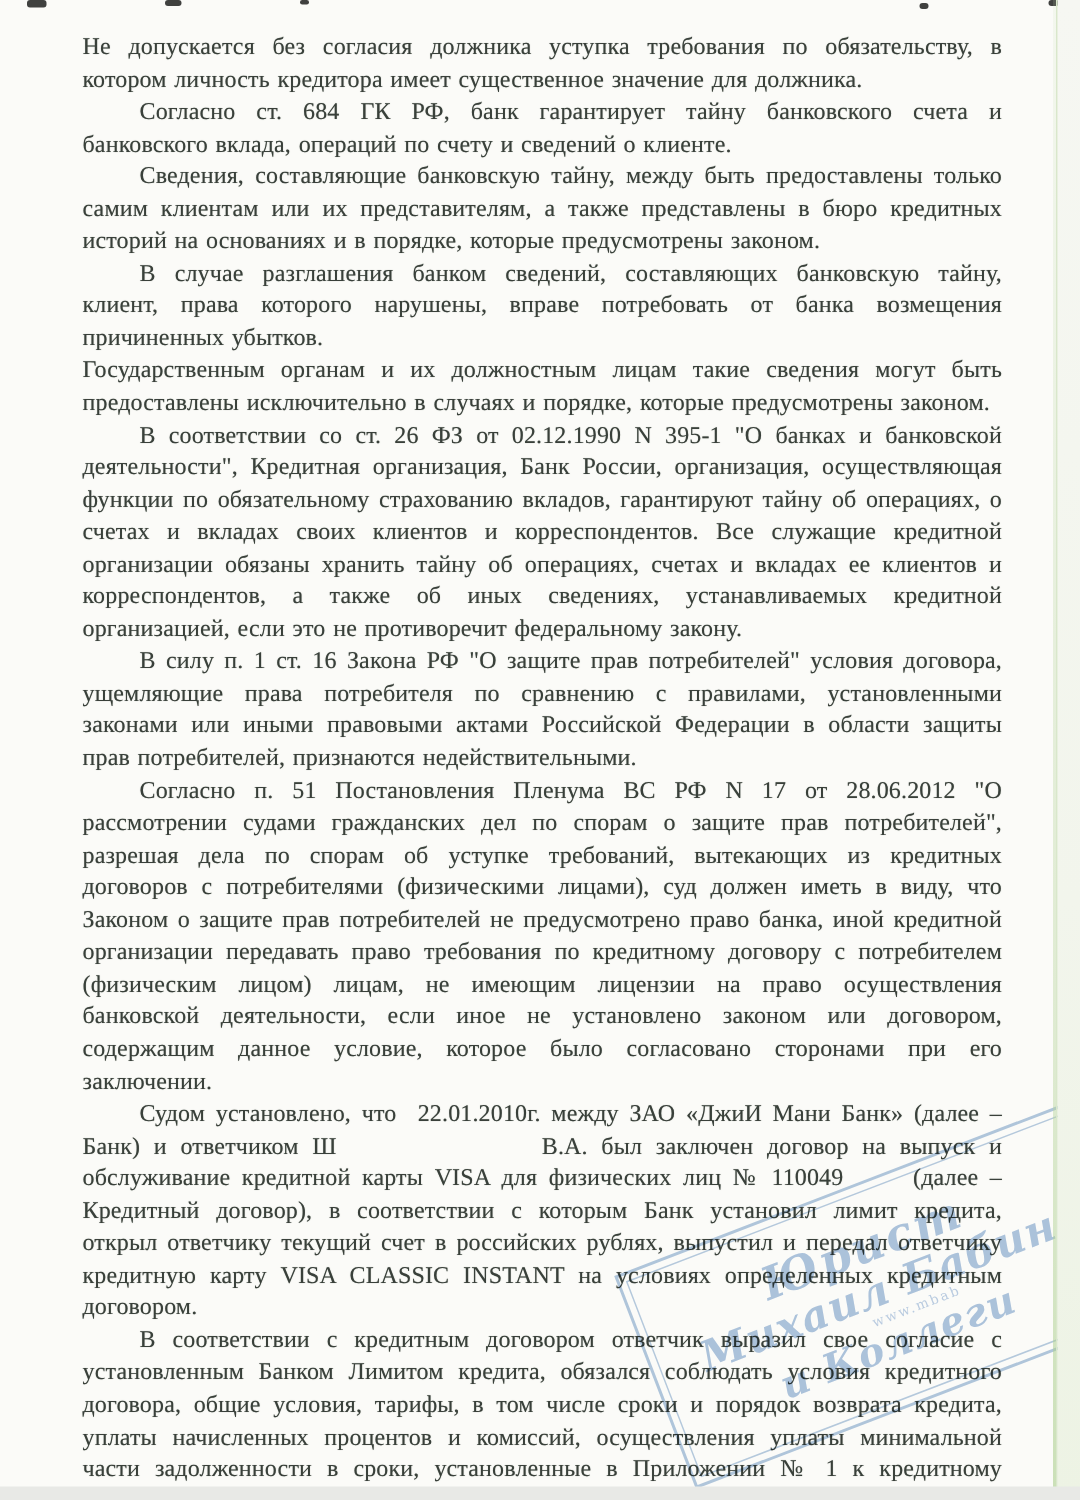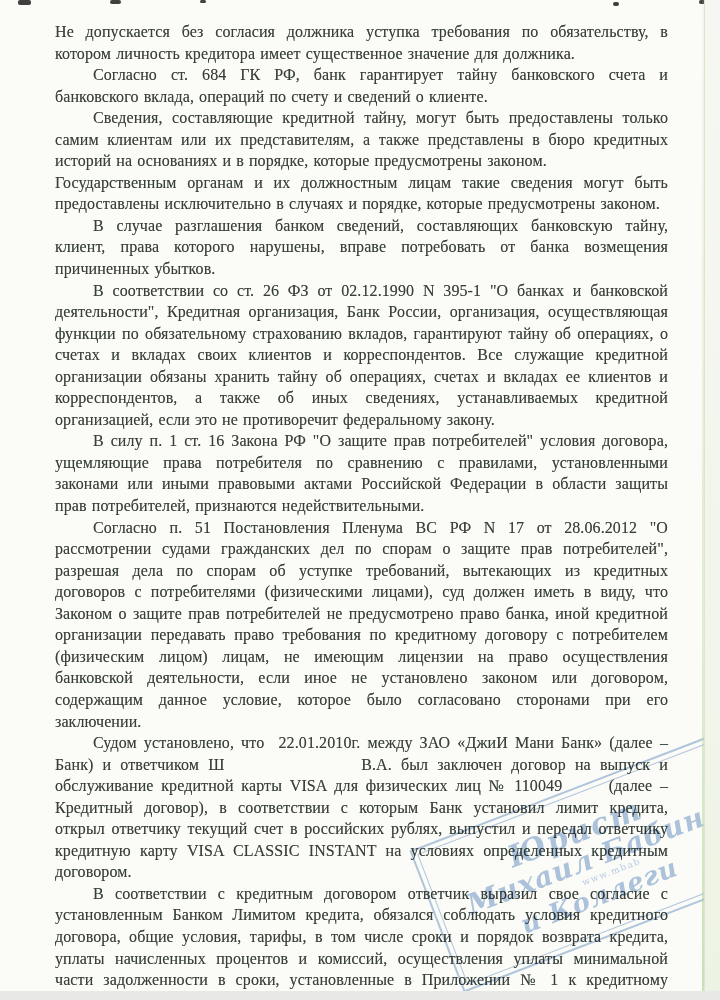--- a/index.html
+++ b/index.html
@@ -102,23 +102,23 @@
 
   <div class="speck s1"></div>
   <div class="speck s2"></div>
   <div class="speck s3"></div>
   <div class="speck s4"></div>
   <div class="speck s5"></div>
 
   <div class="text-block">
       <p class="para">Не допускается без согласия должника уступка требования по обязательству, в котором личность кредитора имеет существенное значение для должника.</p>
       <p class="para indent">Согласно ст. 684 ГК РФ, банк гарантирует тайну банковского счета и банковского вклада, операций по счету и сведений о клиенте.</p>
-      <p class="para indent">Сведения, составляющие кредитной тайну, могут быть предоставлены только самим клиентам или их представителям, а также представлены в бюро кредитных историй на основаниях и в порядке, которые предусмотрены законом.</p>
+      <p class="para indent">Сведения, составляющие банковскую тайну, между быть предоставлены только самим клиентам или их представителям, а также представлены в бюро кредитных историй на основаниях и в порядке, которые предусмотрены законом.</p>
+      <p class="para indent">В случае разглашения банком сведений, составляющих банковскую тайну, клиент, права которого нарушены, вправе потребовать от банка возмещения причиненных убытков.</p>
       <p class="para">Государственным органам и их должностным лицам такие сведения могут быть предоставлены исключительно в случаях и порядке, которые предусмотрены законом.</p>
-      <p class="para indent">В случае разглашения банком сведений, составляющих банковскую тайну, клиент, права которого нарушены, вправе потребовать от банка возмещения причиненных убытков.</p>
       <p class="para indent">В соответствии со ст. 26 ФЗ от 02.12.1990 N 395-1 "О банках и банковской деятельности", Кредитная организация, Банк России, организация, осуществляющая функции по обязательному страхованию вкладов, гарантируют тайну об операциях, о счетах и вкладах своих клиентов и корреспондентов. Все служащие кредитной организации обязаны хранить тайну об операциях, счетах и вкладах ее клиентов и корреспондентов, а также об иных сведениях, устанавливаемых кредитной организацией, если это не противоречит федеральному закону.</p>
       <p class="para indent">В силу п. 1 ст. 16 Закона РФ "О защите прав потребителей" условия договора, ущемляющие права потребителя по сравнению с правилами, установленными законами или иными правовыми актами Российской Федерации в области защиты прав потребителей, признаются недействительными.</p>
       <p class="para indent">Согласно п. 51 Постановления Пленума ВС РФ N 17 от 28.06.2012 "О рассмотрении судами гражданских дел по спорам о защите прав потребителей", разрешая дела по спорам об уступке требований, вытекающих из кредитных договоров с потребителями (физическими лицами), суд должен иметь в виду, что Законом о защите прав потребителей не предусмотрено право банка, иной кредитной организации передавать право требования по кредитному договору с потребителем (физическим лицом) лицам, не имеющим лицензии на право осуществления банковской деятельности, если иное не установлено законом или договором, содержащим данное условие, которое было согласовано сторонами при его заключении.</p>
       <p class="para indent">Судом установлено, что&nbsp; 22.01.2010г. между ЗАО «ДжиИ Мани Банк» (далее – Банк) и ответчиком Ш&nbsp;&nbsp;&nbsp;&nbsp;&nbsp;&nbsp;&nbsp;&nbsp;&nbsp;&nbsp;&nbsp;&nbsp;&nbsp;&nbsp; В.А. был заключен договор на выпуск и обслуживание кредитной карты VISA для физических лиц № 110049&nbsp;&nbsp;&nbsp;&nbsp;&nbsp; (далее – Кредитный договор), в соответствии с которым Банк установил лимит кредита, открыл ответчику текущий счет в российских рублях, выпустил и передал ответчику кредитную карту VISA CLASSIC INSTANT на условиях определенных кредитным договором.</p>
       <p class="para indent">В соответствии с кредитным договором ответчик выразил свое согласие с установленным Банком Лимитом кредита, обязался соблюдать условия кредитного договора, общие условия, тарифы, в том числе сроки и порядок возврата кредита, уплаты начисленных процентов и комиссий, осуществления уплаты минимальной части задолженности в сроки, установленные в Приложении № 1 к кредитному договору.</p>
     </div>
 
   <div class="stamp">
     <div class="stamp-border">
       <div class="stamp-border-inner">

